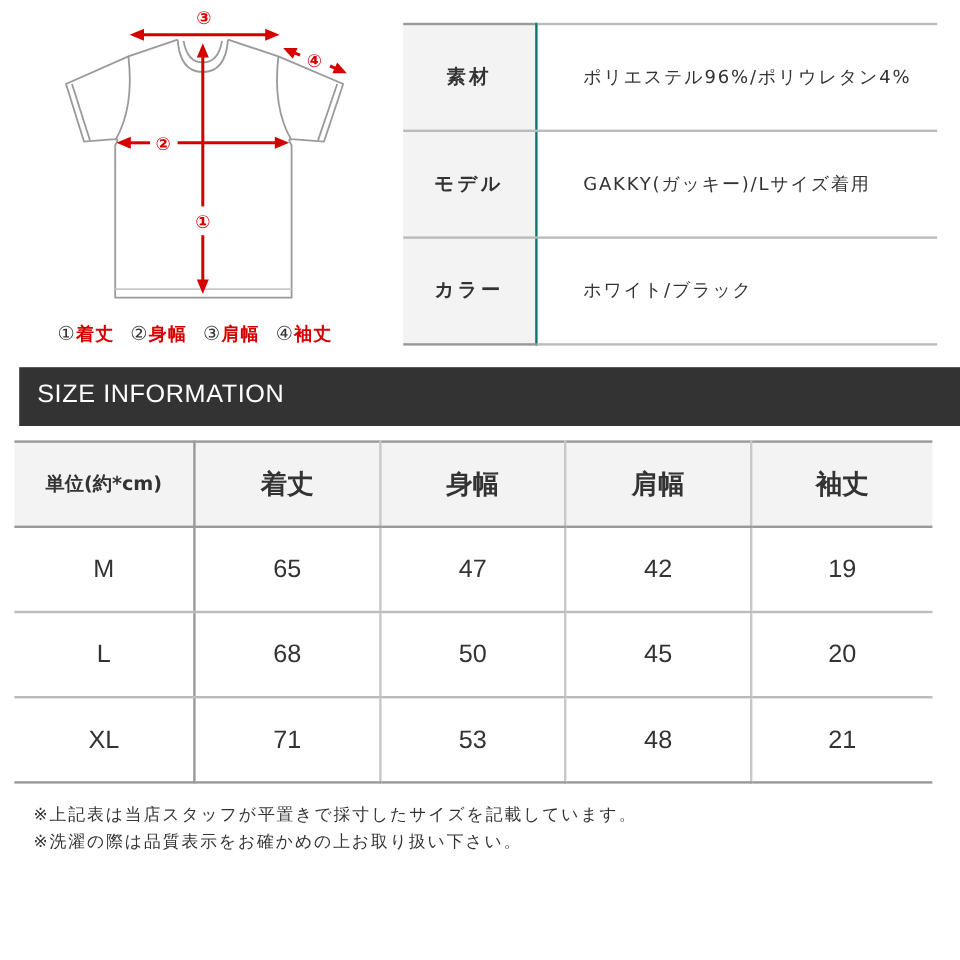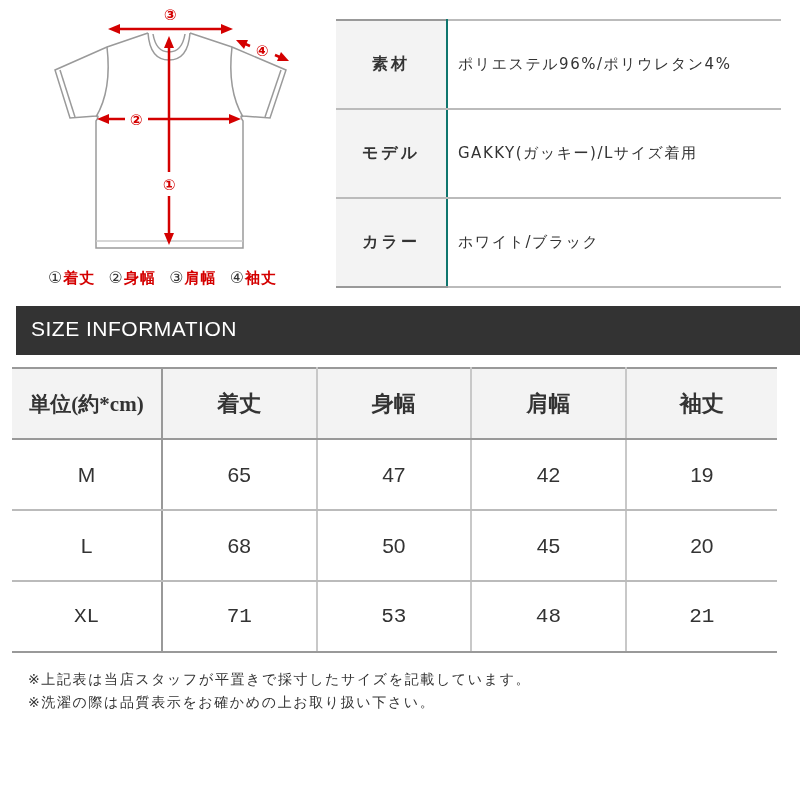--- a/index.html
+++ b/index.html
@@ -12,34 +12,34 @@
   .legend { position: absolute; left: 48px; top: 268px; font-size: 15px; font-weight: bold; color: #d40000; white-space: nowrap; letter-spacing: 1px; }
   .legend .item { margin-right: 7px; }
   .legend .num { color: #333; font-weight: normal; font-size: 16px; }
 
   
   #spec-table { position: absolute; left: 336px; top: 19px; width: 445px; border-collapse: collapse; }
   #spec-table td { height: 89px; border-top: 2px solid #bbbbbb; border-bottom: 2px solid #bbbbbb; vertical-align: middle; }
   #spec-table tr:first-child td.label { border-top-color: #999; }
   #spec-table tr:last-child td.label { border-bottom-color: #999; }
   #spec-table td.label { width: 111px; background: #f3f3f3; text-align: center; font-size: 16px; font-weight: bold; letter-spacing: 3px; border-right: 2px solid #0f766e; color: #333; }
-  #spec-table td.value { padding-left: 10px; font-size: 15px; letter-spacing: 1.5px; color: #333; }
+  #spec-table td.value { padding-left: 38px; font-size: 15px; letter-spacing: 1.5px; color: #333; }
 
   
   #banner { position: absolute; left: 16px; top: 306px; width: 800px; height: 49px; background: #333333; }
   #banner span { position: absolute; left: 15px; top: 11px; color: #ffffff; font-family: "Liberation Sans", sans-serif; font-size: 21px; letter-spacing: 0.5px; }
 
   
   #size-table { position: absolute; left: 12px; top: 367px; width: 496px; border-collapse: collapse; }
   #size-table { width: 497px; }
   #size-table th, #size-table td { text-align: center; vertical-align: middle; }
   #size-table thead th { height: 71px; background: #f3f3f3; border-top: 2px solid #999; border-bottom: 2px solid #999; font-size: 22px; font-weight: bold; color: #333; }
-  #size-table thead th.unit { font-size: 21px; font-family: Liberation Serif, serif; }
+  #size-table thead th.unit { font-size: 16px; }
   #size-table td { height: 71px; font-family: "Liberation Sans", sans-serif; font-size: 21px; color: #333; border-bottom: 2px solid #bbb; }
-  #size-table tbody tr:last-child td { border-bottom-color: #999; font-family: Liberation Mono, monospace; }
+  #size-table tbody tr:last-child td { border-bottom-color: #999; }
   #size-table .c0 { width: 150px; border-right: 2px solid #999; }
   #size-table .c1, #size-table .c2, #size-table .c3 { border-right: 2px solid #c8c8c8; }
 
   
   #notes { position: absolute; left: 28px; top: 668px; font-size: 14px; line-height: 22.5px; letter-spacing: 1.6px; color: #333; }
 </style>
 </head>
 <body>
 
 <div id="diagram">

